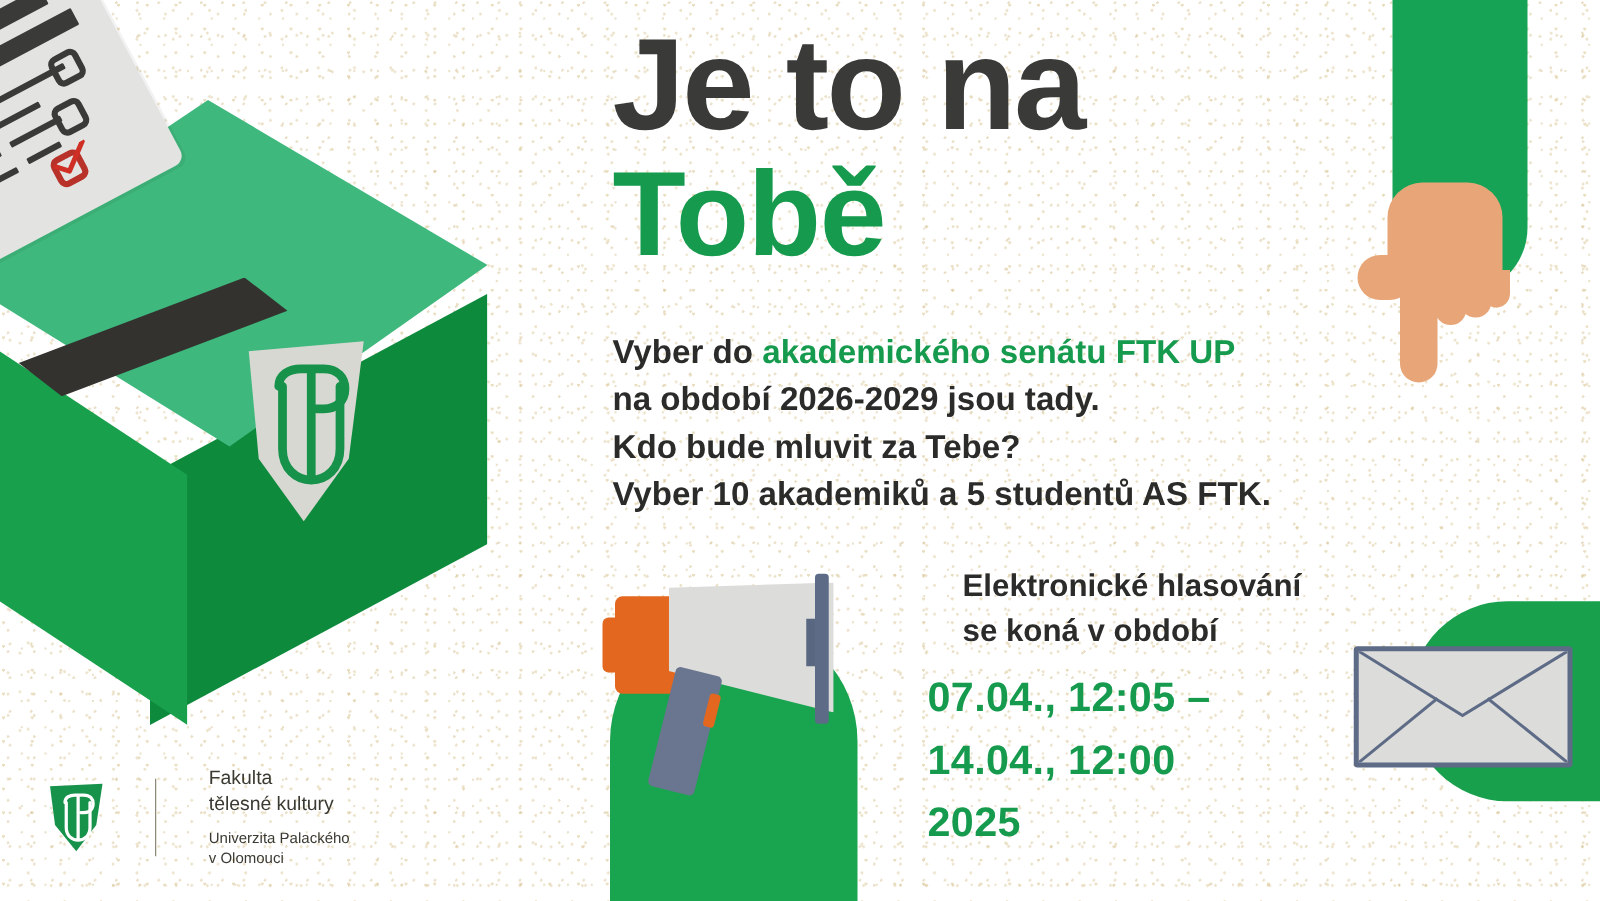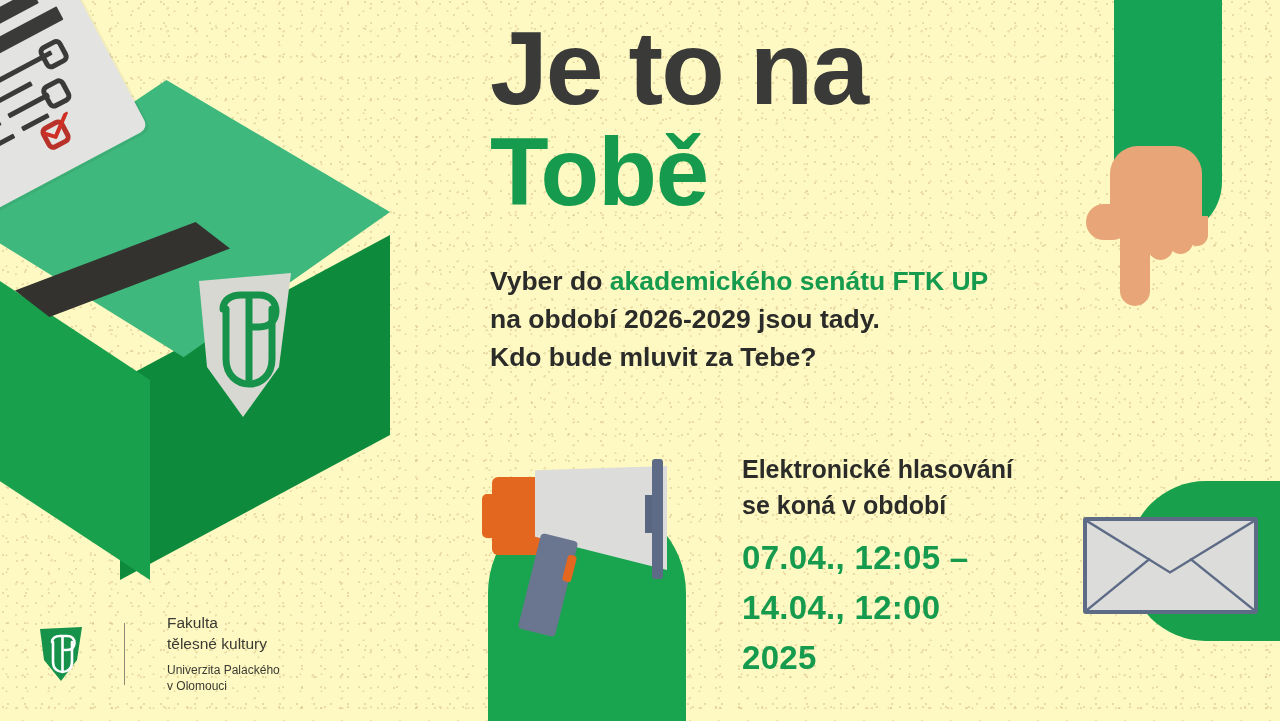--- a/index.html
+++ b/index.html
@@ -4,21 +4,21 @@
 <title>Je to na Tobě</title>
 <style>
   html,body{margin:0;padding:0;}
   body{
     width:1280px;height:721px;overflow:hidden;
     font-family:"Liberation Sans", sans-serif;
     background:#fbf3e2;
   }
   #poster{
     position:relative;width:1280px;height:721px;overflow:hidden;
-    background-color:#fef9c3;
+    background-color:#ffffff;
   }
   
   #poster::before{
     content:"";position:absolute;inset:0;z-index:0;pointer-events:none;
     background-image:
       radial-gradient(circle at 12% 22%, rgba(212,188,130,.55) 0 1.1px, transparent 1.2px),
       radial-gradient(circle at 47% 8%,  rgba(201,176,116,.45) 0 1.0px, transparent 1.1px),
       radial-gradient(circle at 78% 36%, rgba(216,193,140,.5) 0 1.2px, transparent 1.3px),
       radial-gradient(circle at 31% 66%, rgba(205,180,120,.45) 0 1.0px, transparent 1.1px),
       radial-gradient(circle at 63% 85%, rgba(214,191,136,.5) 0 1.1px, transparent 1.2px),
@@ -157,21 +157,21 @@
   #body-copy{
     left:490px;top:262px;width:610px;z-index:5;
     font-size:26.5px;line-height:1.44;color:#2b2b29;font-weight:bold;
   }
   #body-copy .hl{color:#169b4e;text-align:center;}
   #body-copy .ln{display:block;white-space:nowrap;}
   #vote-block{
     left:742px;top:452px;width:340px;z-index:5;
   }
   #vote-block .intro{
-    font-size:25px;line-height:1.42;color:#2b2b29;font-weight:bold;
+    font-size:25px;line-height:1.42;color:#2b2b29;font-weight:bold;margin-left:28px;
   }
   #vote-block .dates{
     margin-top:10px;font-size:33px;line-height:1.52;color:#169b4e;font-weight:bold;
     letter-spacing:.3px;
   }
   #vote-block .dates span{display:block;}
 
   
   #logo{left:38px;top:612px;width:270px;height:84px;z-index:5;display:flex;align-items:center;gap:24px;}
   #logo-mark{width:46px;height:56px;flex:0 0 auto;}
@@ -250,20 +250,21 @@
 
   <div class="layer" id="headline">
     <div id="h-line1">Je to na</div>
     <div id="h-line2">Tobě</div>
   </div>
 
   <div class="layer" id="body-copy">
     <span class="ln"><span>Vyber do </span><span class="hl">akademického senátu FTK UP</span></span>
     <span class="ln">na období 2026-2029 jsou tady.</span>
     <span class="ln">Kdo bude mluvit za Tebe?</span>
+    <span class="ln">Vyber 10 akademiků a 5 studentů AS FTK.</span>
   </div>
 
   <div class="layer" id="vote-block">
     <div class="intro">
       <div>Elektronické hlasování</div>
       <div>se koná v období</div>
     </div>
     <div class="dates">
       <span>07.04., 12:05 –</span>
       <span>14.04., 12:00</span>

